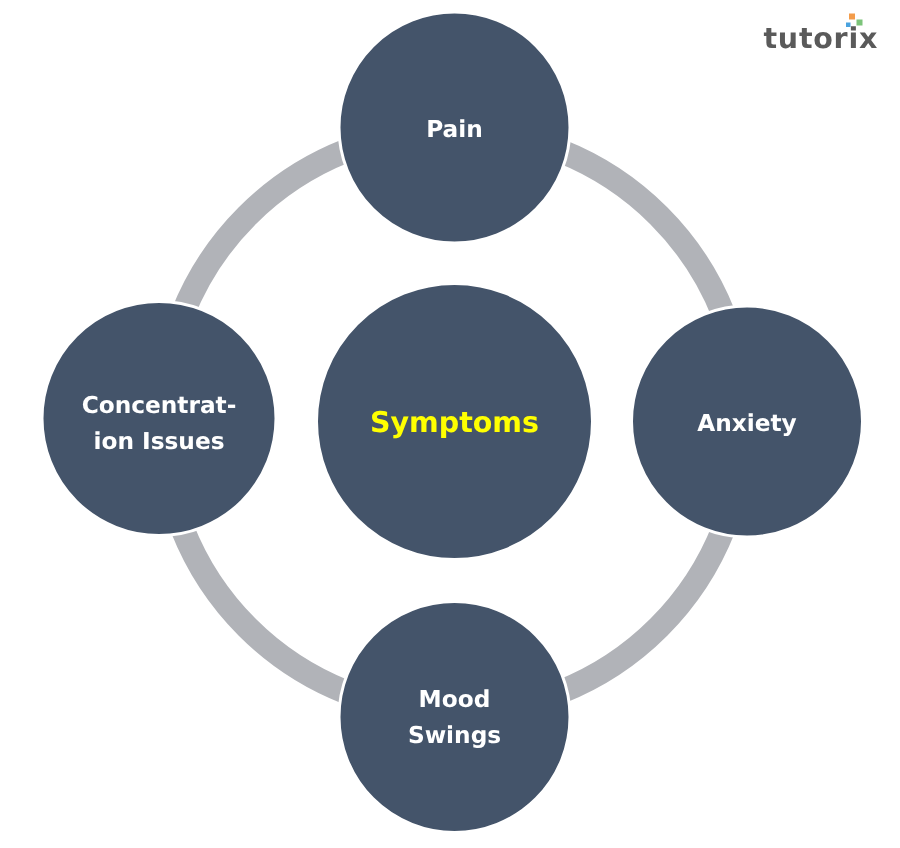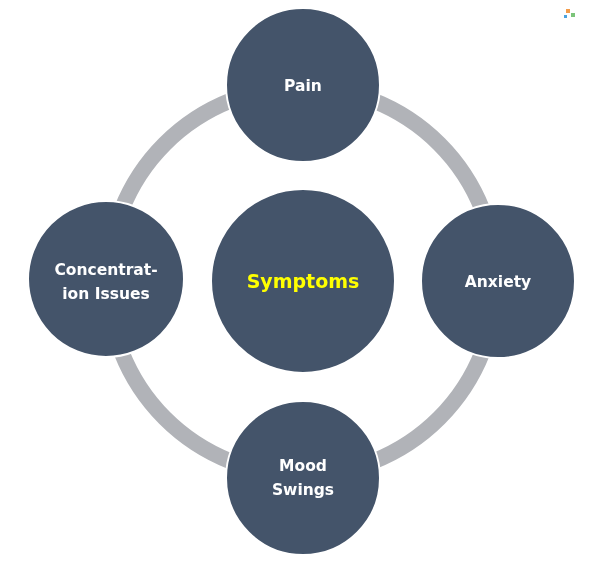--- a/index.html
+++ b/index.html
@@ -85,13 +85,14 @@
     <circle class="node-circle" cx="106" cy="279" r="78" stroke-width="2" fill="#44546a" stroke="#ffffff"></circle>
     <text class="node-label" x="106" y="275" text-anchor="middle" fill="#ffffff">Concentrat-</text>
     <text class="node-label" x="106" y="299" text-anchor="middle" fill="#ffffff">ion Issues</text>
   </g>
 </svg>
 
 <div class="logo">
   <span class="logo-dot" id="logo-dot-0" style="left: 57px; top: 0px; background: rgb(243, 156, 74);"></span>
   <span class="logo-dot" id="logo-dot-1" style="left: 62px; top: 4px; background: rgb(124, 196, 122);"></span>
   <span class="logo-dot" id="logo-dot-2" style="left: 55px; top: 6px; width: 3px; height: 3px; background: rgb(74, 163, 223);"></span>
+  <span class="logo-text">tutorix</span>
 </div>
 
 </body></html>

